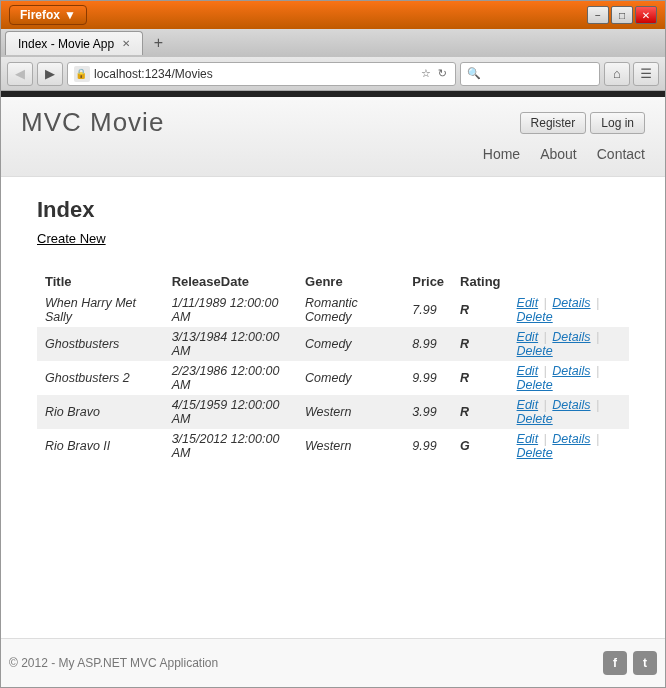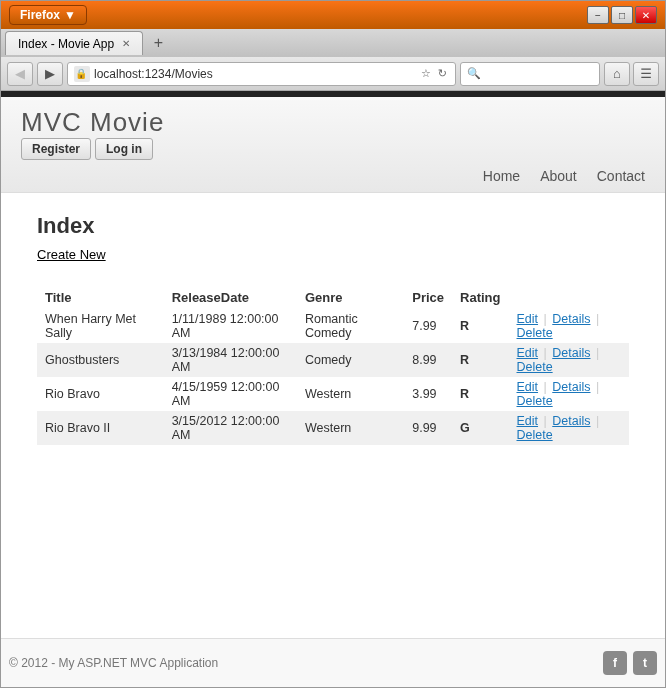--- a/index.html
+++ b/index.html
@@ -30,36 +30,36 @@
     .search-bar-wrap { display: flex; align-items: center; border: 1px solid #aaa; border-radius: 3px; background: white; height: 24px; padding: 0 6px; gap: 4px; width: 140px; }
     .search-icon-inner { font-size: 11px; color: #666; }
     .nav-extras { display: flex; gap: 3px; align-items: center; }
     .nav-extra-btn { width: 26px; height: 24px; border: 1px solid #aaa; border-radius: 3px; background: linear-gradient(to bottom, #f5f5f5, #ddd); cursor: pointer; display: flex; align-items: center; justify-content: center; font-size: 13px; color: #555; }
 
     
     .page-wrap { flex: 1; background: white; overflow: hidden; display: flex; flex-direction: column; }
 
     
     .site-header { background: linear-gradient(to bottom, #f8f8f8, #e8e8e8); border-bottom: 1px solid #ddd; padding: 0 20px; min-height: 80px; display: flex; flex-direction: column; }
-    .header-top { display: flex; justify-content: space-between; padding-top: 10px; flex-direction: column; }
+    .header-top { display: flex; align-items: center; justify-content: space-between; padding-top: 10px; }
     .site-logo { font-size: 26px; font-weight: 300; color: #555; letter-spacing: 1px; }
     .header-auth { display: flex; gap: 4px; }
-    .auth-btn { border: 1px solid #aaa; border-radius: 3px; background: linear-gradient(to bottom, #f8f8f8, #e0e0e0); color: #333; font-size: 12px; padding: 3px 10px; cursor: pointer; font-weight: bold; }
+    .auth-btn { border: 1px solid #aaa; border-radius: 3px; background: linear-gradient(to bottom, #f8f8f8, #e0e0e0); color: #333; font-size: 12px; padding: 3px 10px; cursor: pointer; }
     .header-nav { display: flex; justify-content: flex-end; padding: 8px 0; gap: 20px; }
     .nav-link { color: #555; font-size: 14px; text-decoration: none; cursor: pointer; }
 
     
     .main-content { padding: 20px 36px; flex: 1; }
     .page-title { font-size: 22px; font-weight: bold; color: #333; margin-bottom: 8px; }
     .create-link { color: #000000; font-size: 13px; text-decoration: underline; cursor: pointer; margin-bottom: 16px; display: inline-block; }
 
     
     .movies-table { width: 100%; border-collapse: collapse; margin-top: 8px; }
     .movies-table th { text-align: left; padding: 4px 8px; font-weight: bold; color: #333; font-size: 13px; }
-    .movies-table td { padding: 3px 8px; font-size: 12.5px; color: #333; vertical-align: middle; }
+    .movies-table td { padding: 3px 8px; font-size: 12.5px; color: #333; vertical-align: middle; font-style: italic; }
     .movies-table tr:nth-child(even) { background: #f0f0f0; }
     .rating-bold { font-weight: bold; }
     .action-link { color: #1a76bb; text-decoration: underline; cursor: pointer; font-size: 12.5px; }
     .action-sep { color: #ccc; margin: 0 2px; }
 
     
     .site-footer { border-top: 1px solid #ddd; padding: 12px 8px; display: flex; align-items: center; justify-content: space-between; background: #f8f8f8; }
     .footer-text { font-size: 12px; color: #777; }
     .footer-social { display: flex; gap: 6px; }
     .social-icon { width: 24px; height: 24px; border-radius: 4px; background: #8a8a8a; display: flex; align-items: center; justify-content: center; color: white; font-size: 12px; font-weight: bold; cursor: pointer; }
@@ -168,20 +168,34 @@
       <td><strong class="rating-bold">R</strong></td>
       <td>
         <a class="action-link">Edit</a>
         <span class="action-sep">|</span>
         <a class="action-link">Details</a>
         <span class="action-sep">|</span>
         <a class="action-link">Delete</a>
       </td>
     </tr>
             <tr>
+      <td>Ghostbusters 2</td>
+      <td>2/23/1986 12:00:00 AM</td>
+      <td>Comedy</td>
+      <td>9.99</td>
+      <td><strong class="rating-bold">R</strong></td>
+      <td>
+        <a class="action-link">Edit</a>
+        <span class="action-sep">|</span>
+        <a class="action-link">Details</a>
+        <span class="action-sep">|</span>
+        <a class="action-link">Delete</a>
+      </td>
+    </tr>
+            <tr>
       <td>Rio Bravo</td>
       <td>4/15/1959 12:00:00 AM</td>
       <td>Western</td>
       <td>3.99</td>
       <td><strong class="rating-bold">R</strong></td>
       <td>
         <a class="action-link">Edit</a>
         <span class="action-sep">|</span>
         <a class="action-link">Details</a>
         <span class="action-sep">|</span>

